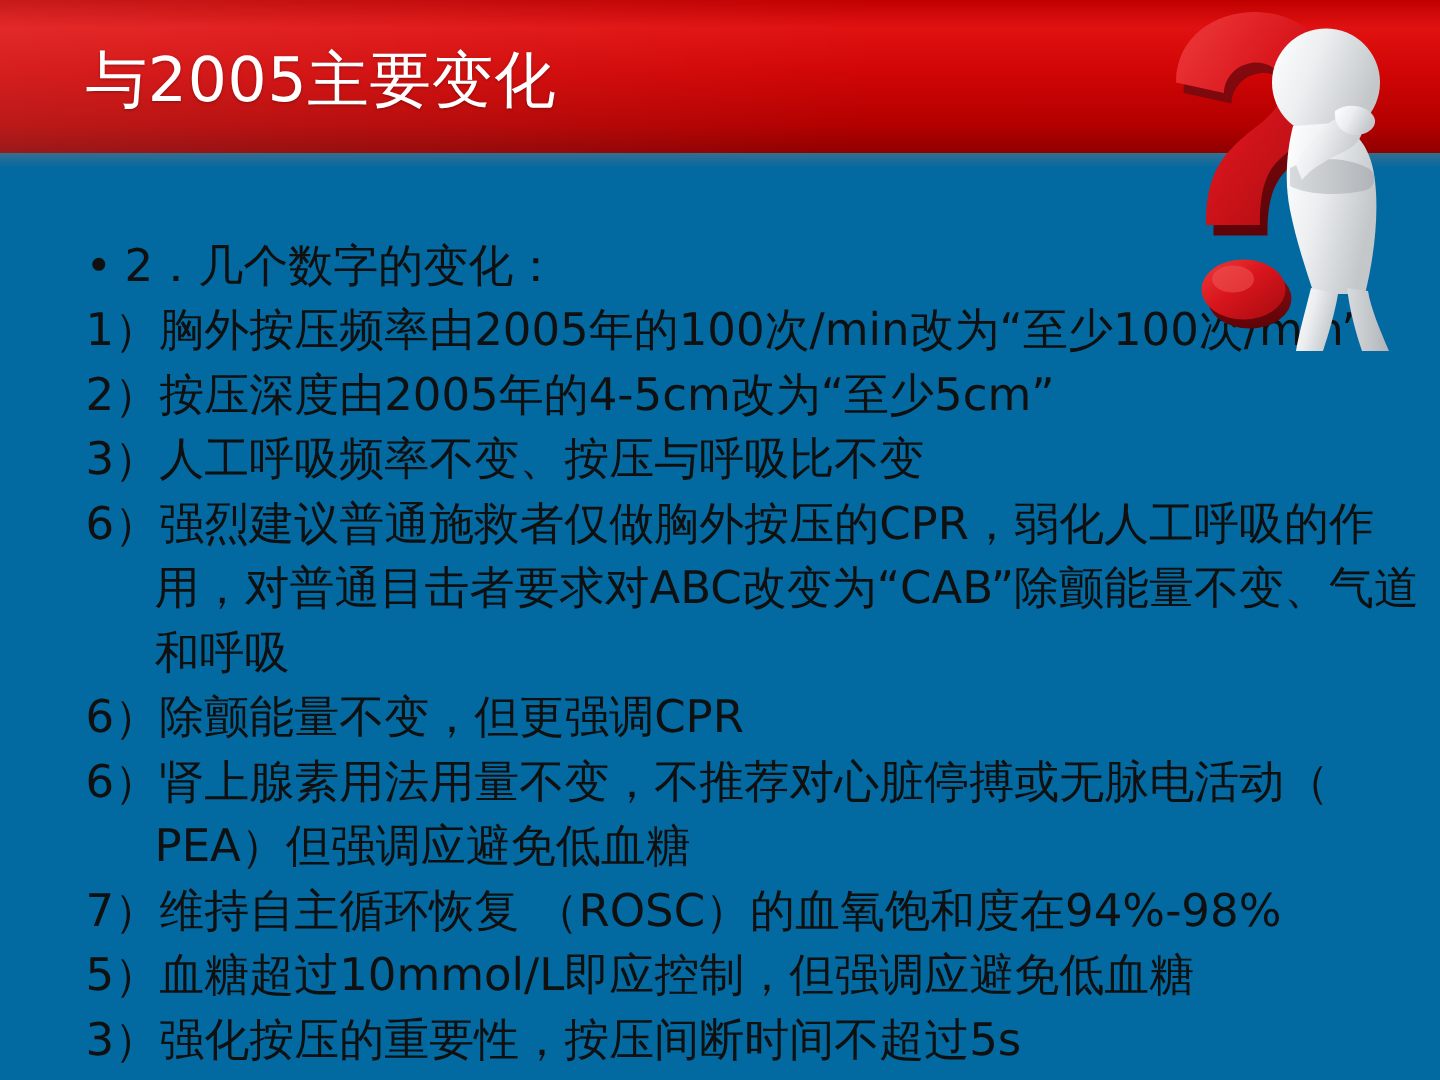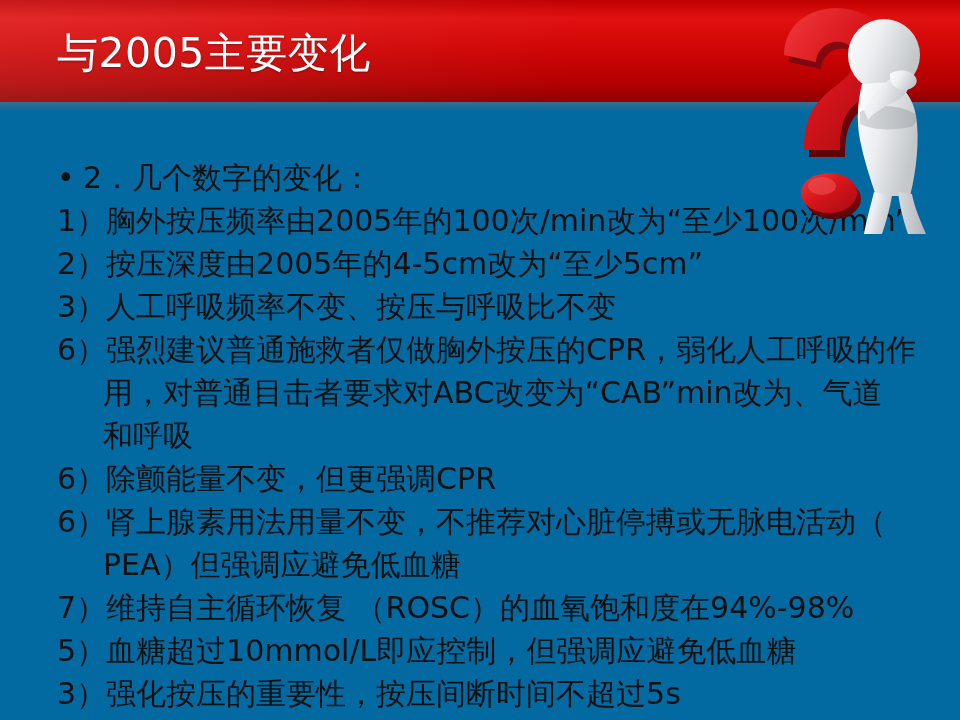--- a/index.html
+++ b/index.html
@@ -204,21 +204,21 @@
 
     <div class="bullet-line">
       <span class="dot">•</span><span>2．几个数字的变化：</span>
     </div>
 
     <div class="list-line">1）胸外按压频率由2005年的100次/min改为“至少100次/min”</div>
     <div class="list-line">2）按压深度由2005年的4-5cm改为“至少5cm”</div>
     <div class="list-line">3）人工呼吸频率不变、按压与呼吸比不变</div>
 
     <div class="list-line">6）强烈建议普通施救者仅做胸外按压的CPR，弱化人工呼吸的作</div>
-    <div class="list-line cont">用，对普通目击者要求对ABC改变为“CAB”min改为、气道</div>
+    <div class="list-line cont">用，对普通目击者要求对ABC改变为“CAB”除颤能量不变、气道</div>
     <div class="list-line cont">和呼吸</div>
 
     <div class="list-line">6）除颤能量不变，但更强调CPR</div>
 
     <div class="list-line">6）肾上腺素用法用量不变，不推荐对心脏停搏或无脉电活动（</div>
     <div class="list-line cont">PEA）但强调应避免低血糖</div>
 
     <div class="list-line">7）维持自主循环恢复 （ROSC）的血氧饱和度在94%-98%</div>
     <div class="list-line">5）血糖超过10mmol/L即应控制，但强调应避免低血糖</div>
     <div class="list-line">3）强化按压的重要性，按压间断时间不超过5s</div>

